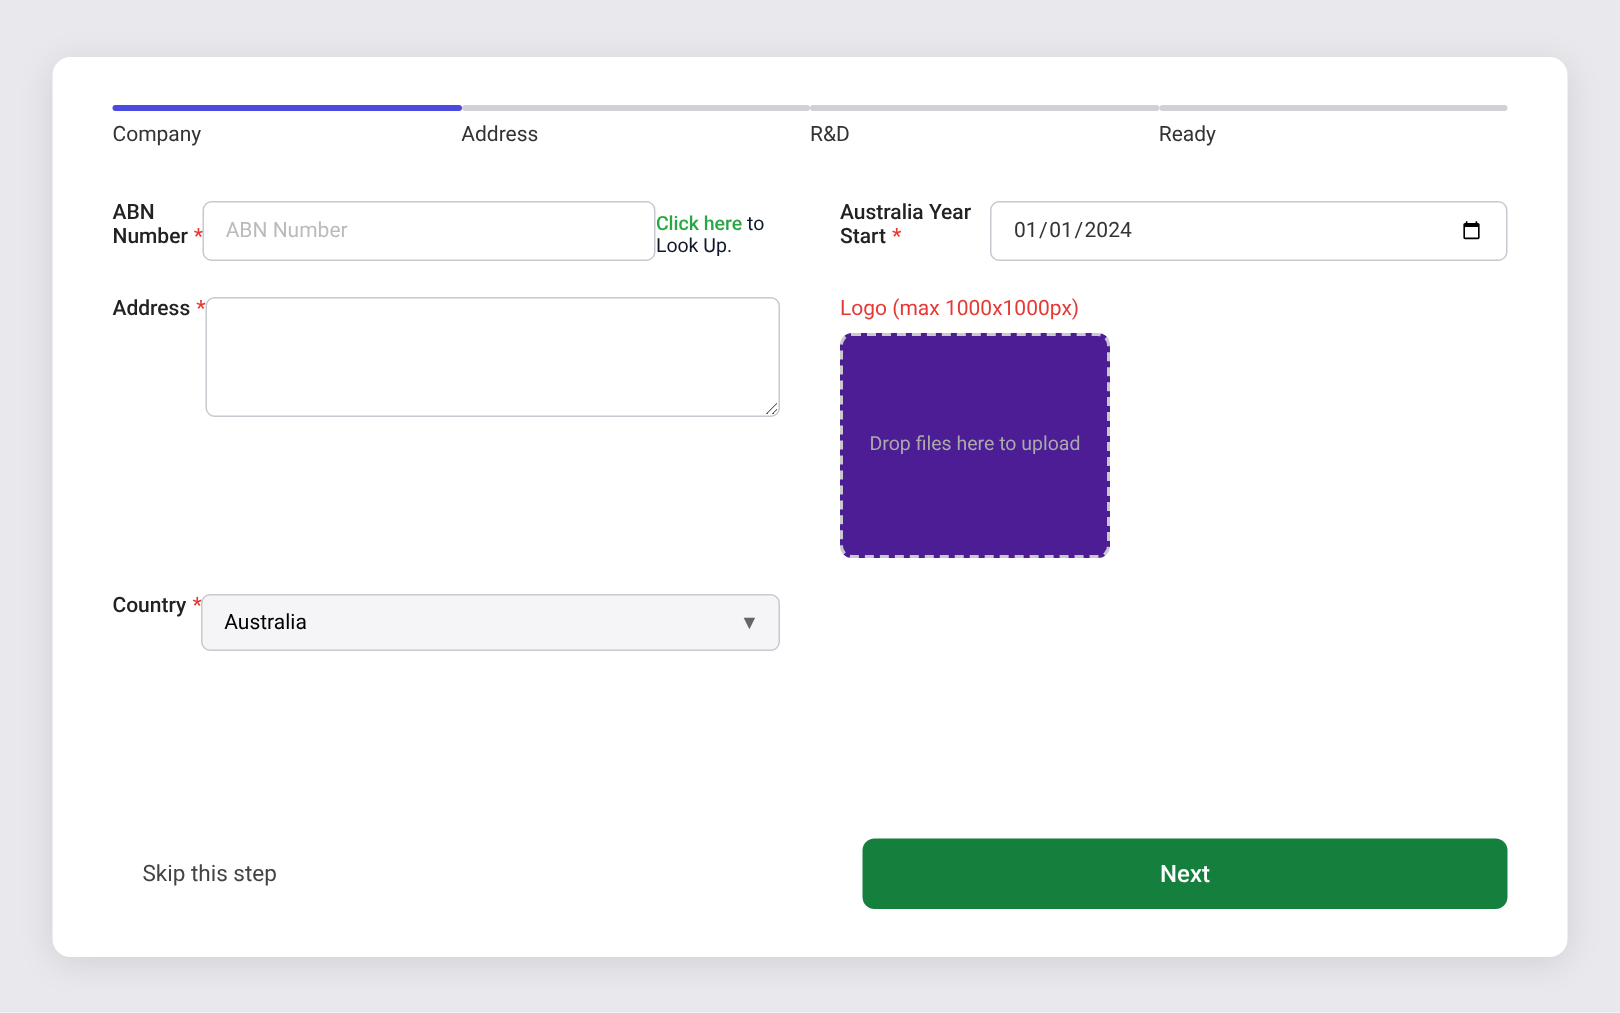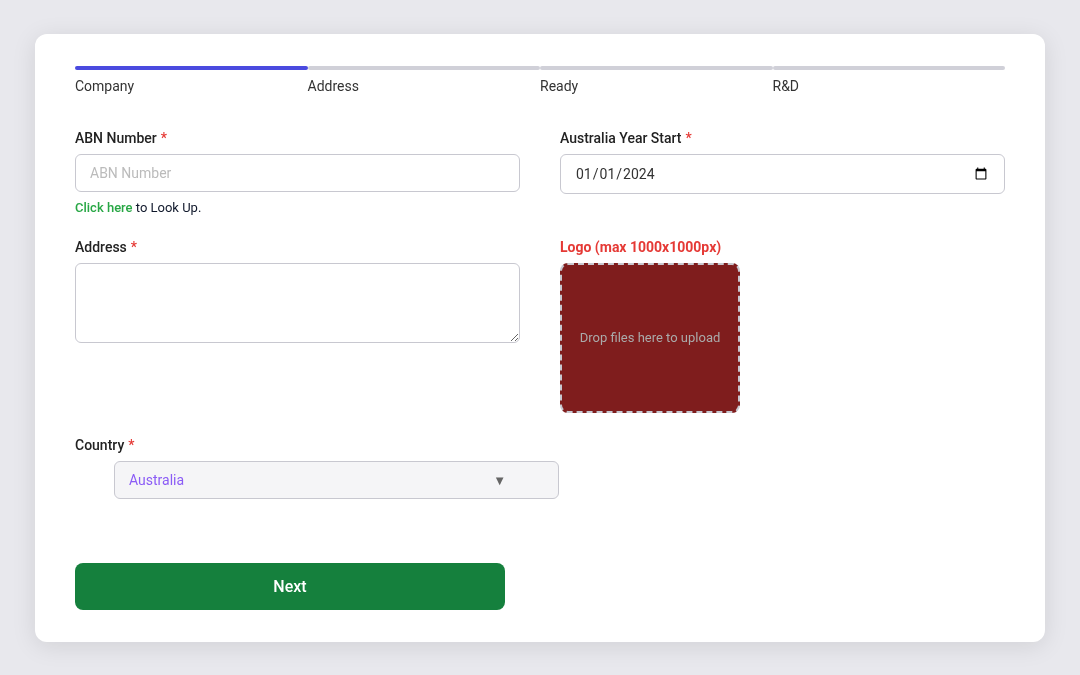--- a/index.html
+++ b/index.html
@@ -73,40 +73,40 @@
     .form-row {
       display: flex;
       flex-direction: row;
       gap: 40px;
       margin-bottom: 24px;
     }
 
     .form-col {
       flex: 1;
       display: flex;
-      flex-direction: column;
+      flex-direction: row;
     }
 
     .field-label {
       font-size: 14px;
       color: #222;
       margin-bottom: 8px;
       font-weight: 500;
     }
 
     .field-label .required {
       color: #e53935;
       margin-left: 4px;
     }
 
     .logo-label {
       color: #e53935;
       font-size: 14px;
       margin-bottom: 8px;
-      font-weight: 700;
+      font-weight: 400;
     }
 
     input[type="text"],
     input[type="date"] {
       width: 100%;
       padding: 10px 14px;
       border: 1px solid #c8c8d0;
       border-radius: 6px;
       font-size: 14px;
       color: #333;
@@ -149,27 +149,26 @@
       outline: none;
       resize: vertical;
     }
 
     select {
       width: 100%;
       padding: 10px 14px;
       border: 1px solid #c8c8d0;
       border-radius: 6px;
       font-size: 14px;
-      color: #8b5cf6;
+      color: #000000;
       background: #f5f5f7;
       outline: none;
       appearance: none;
       -webkit-appearance: none;
       cursor: pointer;
-      margin-left: 39px;
     }
 
     .select-wrapper {
       position: relative;
       width: 100%;
     }
 
     .select-wrapper select {
       padding-right: 36px;
     }
@@ -186,21 +185,21 @@
 
     .drop-zone {
       border: 2px dashed #c8c8d0;
       border-radius: 8px;
       width: 180px;
       height: 150px;
       display: flex;
       align-items: center;
       justify-content: center;
       cursor: pointer;
-      background: #7f1d1d;
+      background: #4c1d95;
     }
 
     .drop-zone-text {
       color: #aaa;
       font-size: 13px;
       text-align: center;
       line-height: 1.5;
     }
 
     .footer {
@@ -248,25 +247,25 @@
     <div class="step">
       <div class="step-bar active"></div>
       <span class="step-label">Company</span>
     </div>
     <div class="step">
       <div class="step-bar inactive"></div>
       <span class="step-label">Address</span>
     </div>
     <div class="step">
       <div class="step-bar inactive"></div>
-      <span class="step-label">Ready</span>
+      <span class="step-label">R&amp;D</span>
     </div>
     <div class="step">
       <div class="step-bar inactive"></div>
-      <span class="step-label">R&amp;D</span>
+      <span class="step-label">Ready</span>
     </div>
   </div>
 
   <div class="form-body">
 
     <div class="form-row">
       <div class="form-col">
         <label class="field-label">
           <span>ABN Number</span><span class="required">*</span>
         </label>
@@ -309,15 +308,16 @@
           <span class="select-chevron">▼</span>
         </div>
       </div>
       <div class="form-col">
       </div>
     </div>
 
   </div>
 
   <div class="footer">
+    <button class="skip-btn">Skip this step</button>
     <button class="next-btn">Next</button>
   </div>
 </div>
 
 </body></html>

